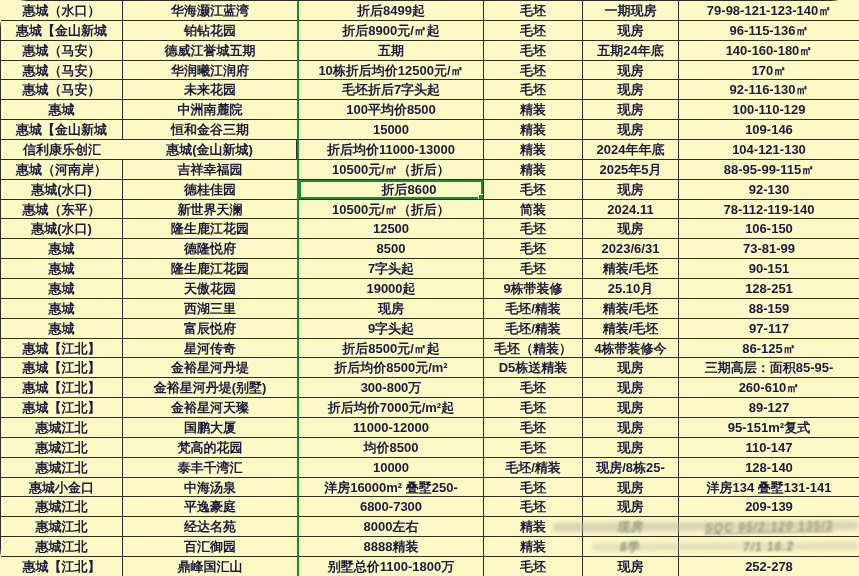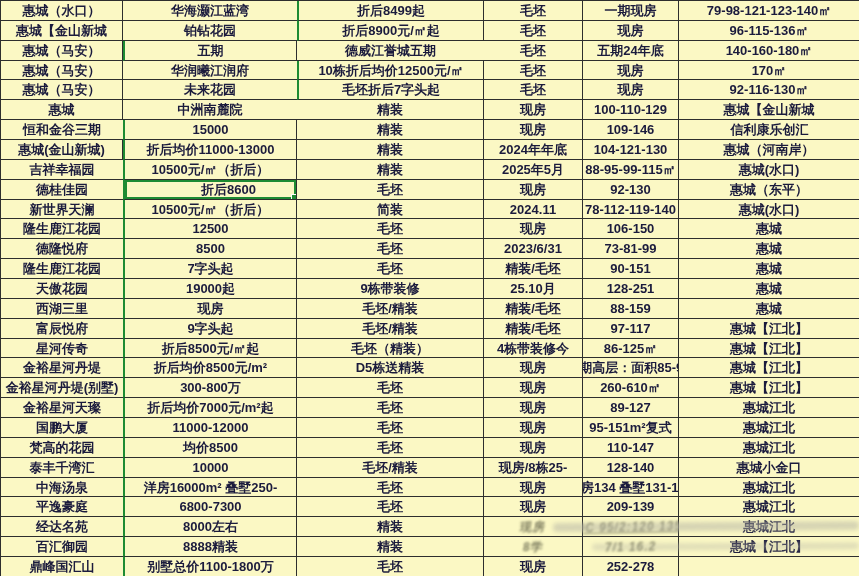--- a/index.html
+++ b/index.html
@@ -8,20 +8,21 @@
     font-family:"Liberation Sans","DejaVu Sans",sans-serif;font-weight:bold;
     background:var(--cell-bg);
   }
   .grid{
     display:grid;
     grid-template-columns:122px 174px 187px 99px 96px 181px;
     grid-auto-rows:19.862px;
     width:859px;box-sizing:border-box;
     border-top:1px solid var(--grid-line);
     border-left:1px solid var(--grid-line);
+    border-radius:28px;
   }
   .cell{
     position:relative;display:flex;align-items:center;justify-content:center;
     background:var(--cell-bg);
     border-right:1px solid var(--grid-line);
     border-bottom:1px solid var(--grid-line);
     box-sizing:border-box;overflow:hidden;white-space:nowrap;
     font-size:13px;color:var(--text);line-height:1;
   }
   .cell.c1{border-right:none;text-align:right;}
@@ -86,26 +87,26 @@
       </div>
       <div class="cell c4">
         <span>现房</span>
       </div>
       <div class="cell c5">
         <span>96-115-136㎡</span>
       </div>
       <div class="cell c0">
         <span>惠城（马安）</span>
       </div>
+      <div class="cell c1">
+        <span>德威江誉城五期</span>
+      </div>
       <div class="cell c2">
         <span>五期</span>
       </div>
-      <div class="cell c1">
-        <span>德威江誉城五期</span>
-      </div>
       <div class="cell c3">
         <span>毛坯</span>
       </div>
       <div class="cell c4">
         <span>五期24年底</span>
       </div>
       <div class="cell c5">
         <span>140-160-180㎡</span>
       </div>
       <div class="cell c0">
@@ -142,20 +143,23 @@
         <span>现房</span>
       </div>
       <div class="cell c5">
         <span>92-116-130㎡</span>
       </div>
       <div class="cell c0">
         <span>惠城</span>
       </div>
       <div class="cell c1">
         <span>中洲南麓院</span>
+      </div>
+      <div class="cell c2">
+        <span>100平均价8500</span>
       </div>
       <div class="cell c3">
         <span>精装</span>
       </div>
       <div class="cell c4">
         <span>现房</span>
       </div>
       <div class="cell c5">
         <span>100-110-129</span>
       </div>

